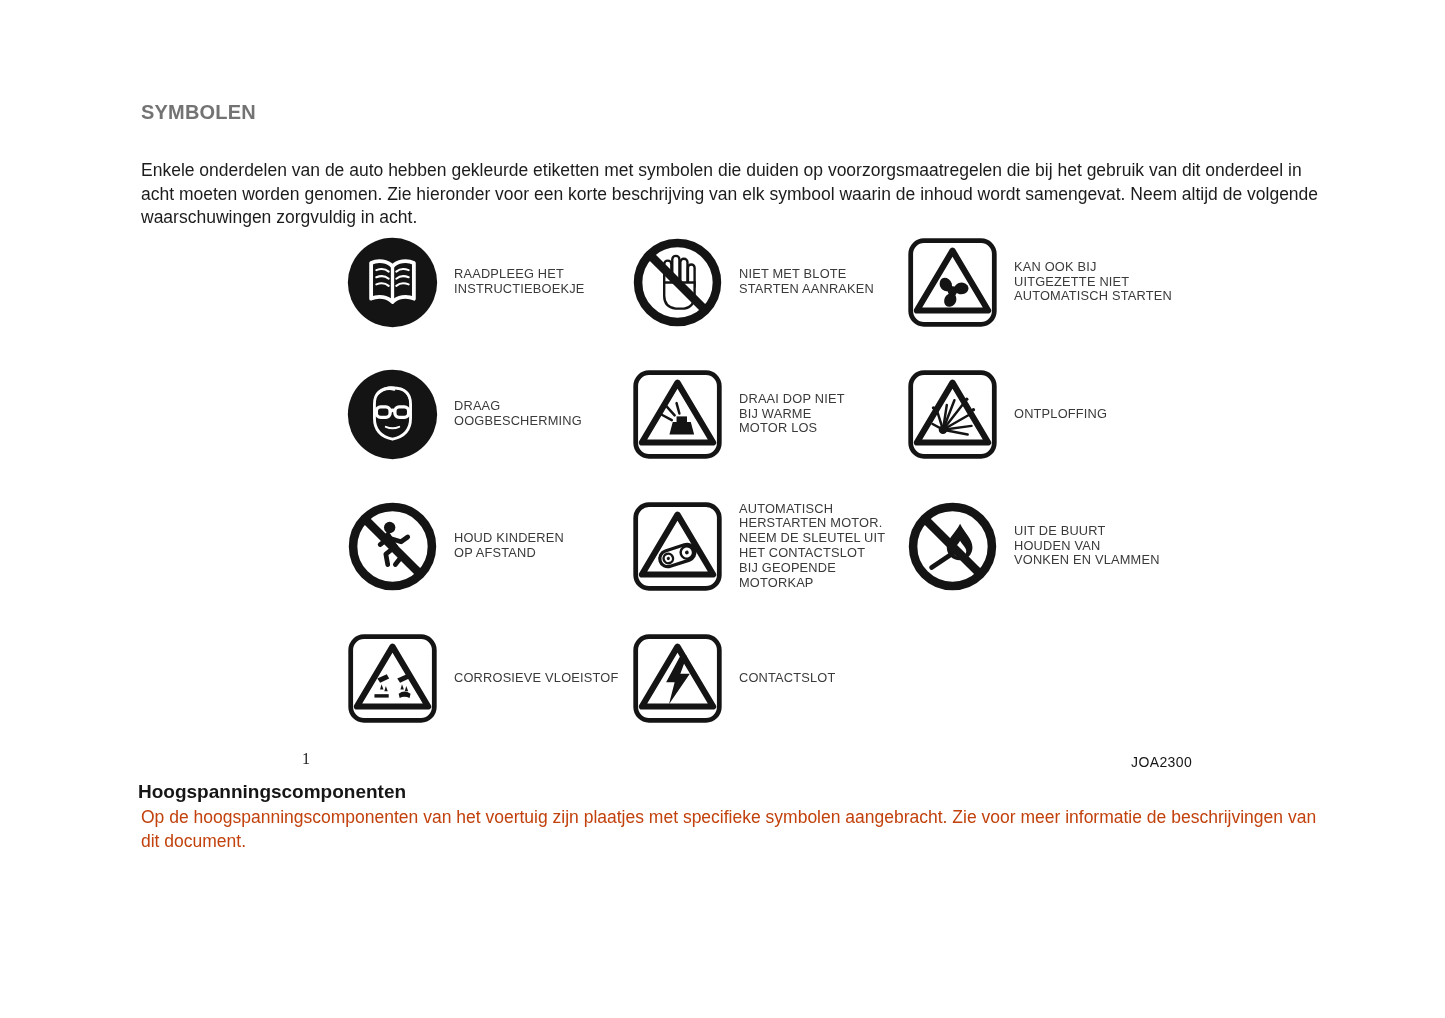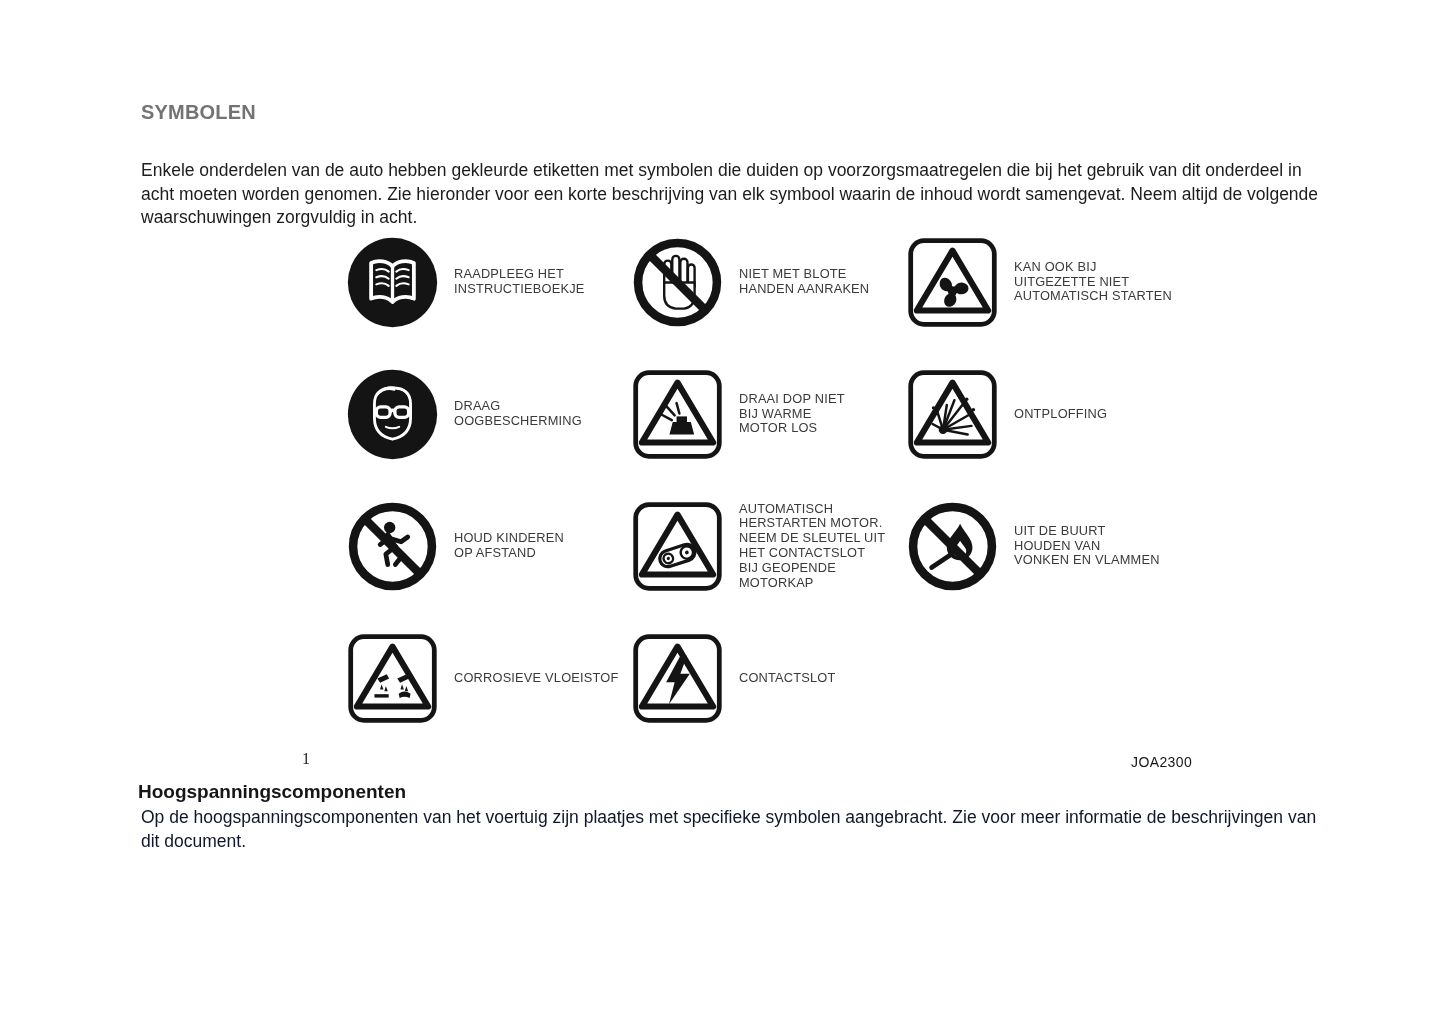--- a/index.html
+++ b/index.html
@@ -45,21 +45,21 @@
     position:absolute; left:1131px; top:754px;
     font-size:14px; font-weight:400; letter-spacing:0.4px; color:#161616;
   }
 
   .section-title{
     position:absolute; left:138px; top:781px;
     font-size:19px; font-weight:700; color:#161616;
   }
   .section-body{
     position:absolute; left:141px; top:806px; width:1198px;
-    font-size:17.5px; line-height:23.5px; color:#0f172a;
+    font-size:17.5px; line-height:23.5px; color:#c2410c;
   }
   .defs-svg{ position:absolute; width:0; height:0; overflow:hidden; }
 </style>
 </head>
 <body>
 
 <div class="page">
 
   <h1 class="page-title">SYMBOLEN</h1>
   <p class="intro">Enkele onderdelen van de auto hebben gekleurde etiketten met symbolen die duiden op voorzorgsmaatregelen die bij het gebruik van dit onderdeel in acht moeten worden genomen. Zie hieronder voor een korte beschrijving van elk symbool waarin de inhoud wordt samengevat. Neem altijd de volgende waarschuwingen zorgvuldig in acht.</p>
@@ -70,21 +70,21 @@
           <use href="#open-book-icon"></use>
         </svg>
         <div class="label">RAADPLEEG HET
 INSTRUCTIEBOEKJE</div>
       </div>
       <div class="cell">
         <svg class="icon" viewBox="0 0 100 100">
           <use href="#no-bare-hands-icon"></use>
         </svg>
         <div class="label">NIET MET BLOTE
-HANDEN AANRAKEN</div>
+STARTEN AANRAKEN</div>
       </div>
       <div class="cell">
         <svg class="icon" viewBox="0 0 100 100">
           <use href="#fan-auto-start-icon"></use>
         </svg>
         <div class="label">KAN OOK BIJ
 UITGEZETTE NIET
 AUTOMATISCH STARTEN</div>
       </div>
       <div class="cell">

